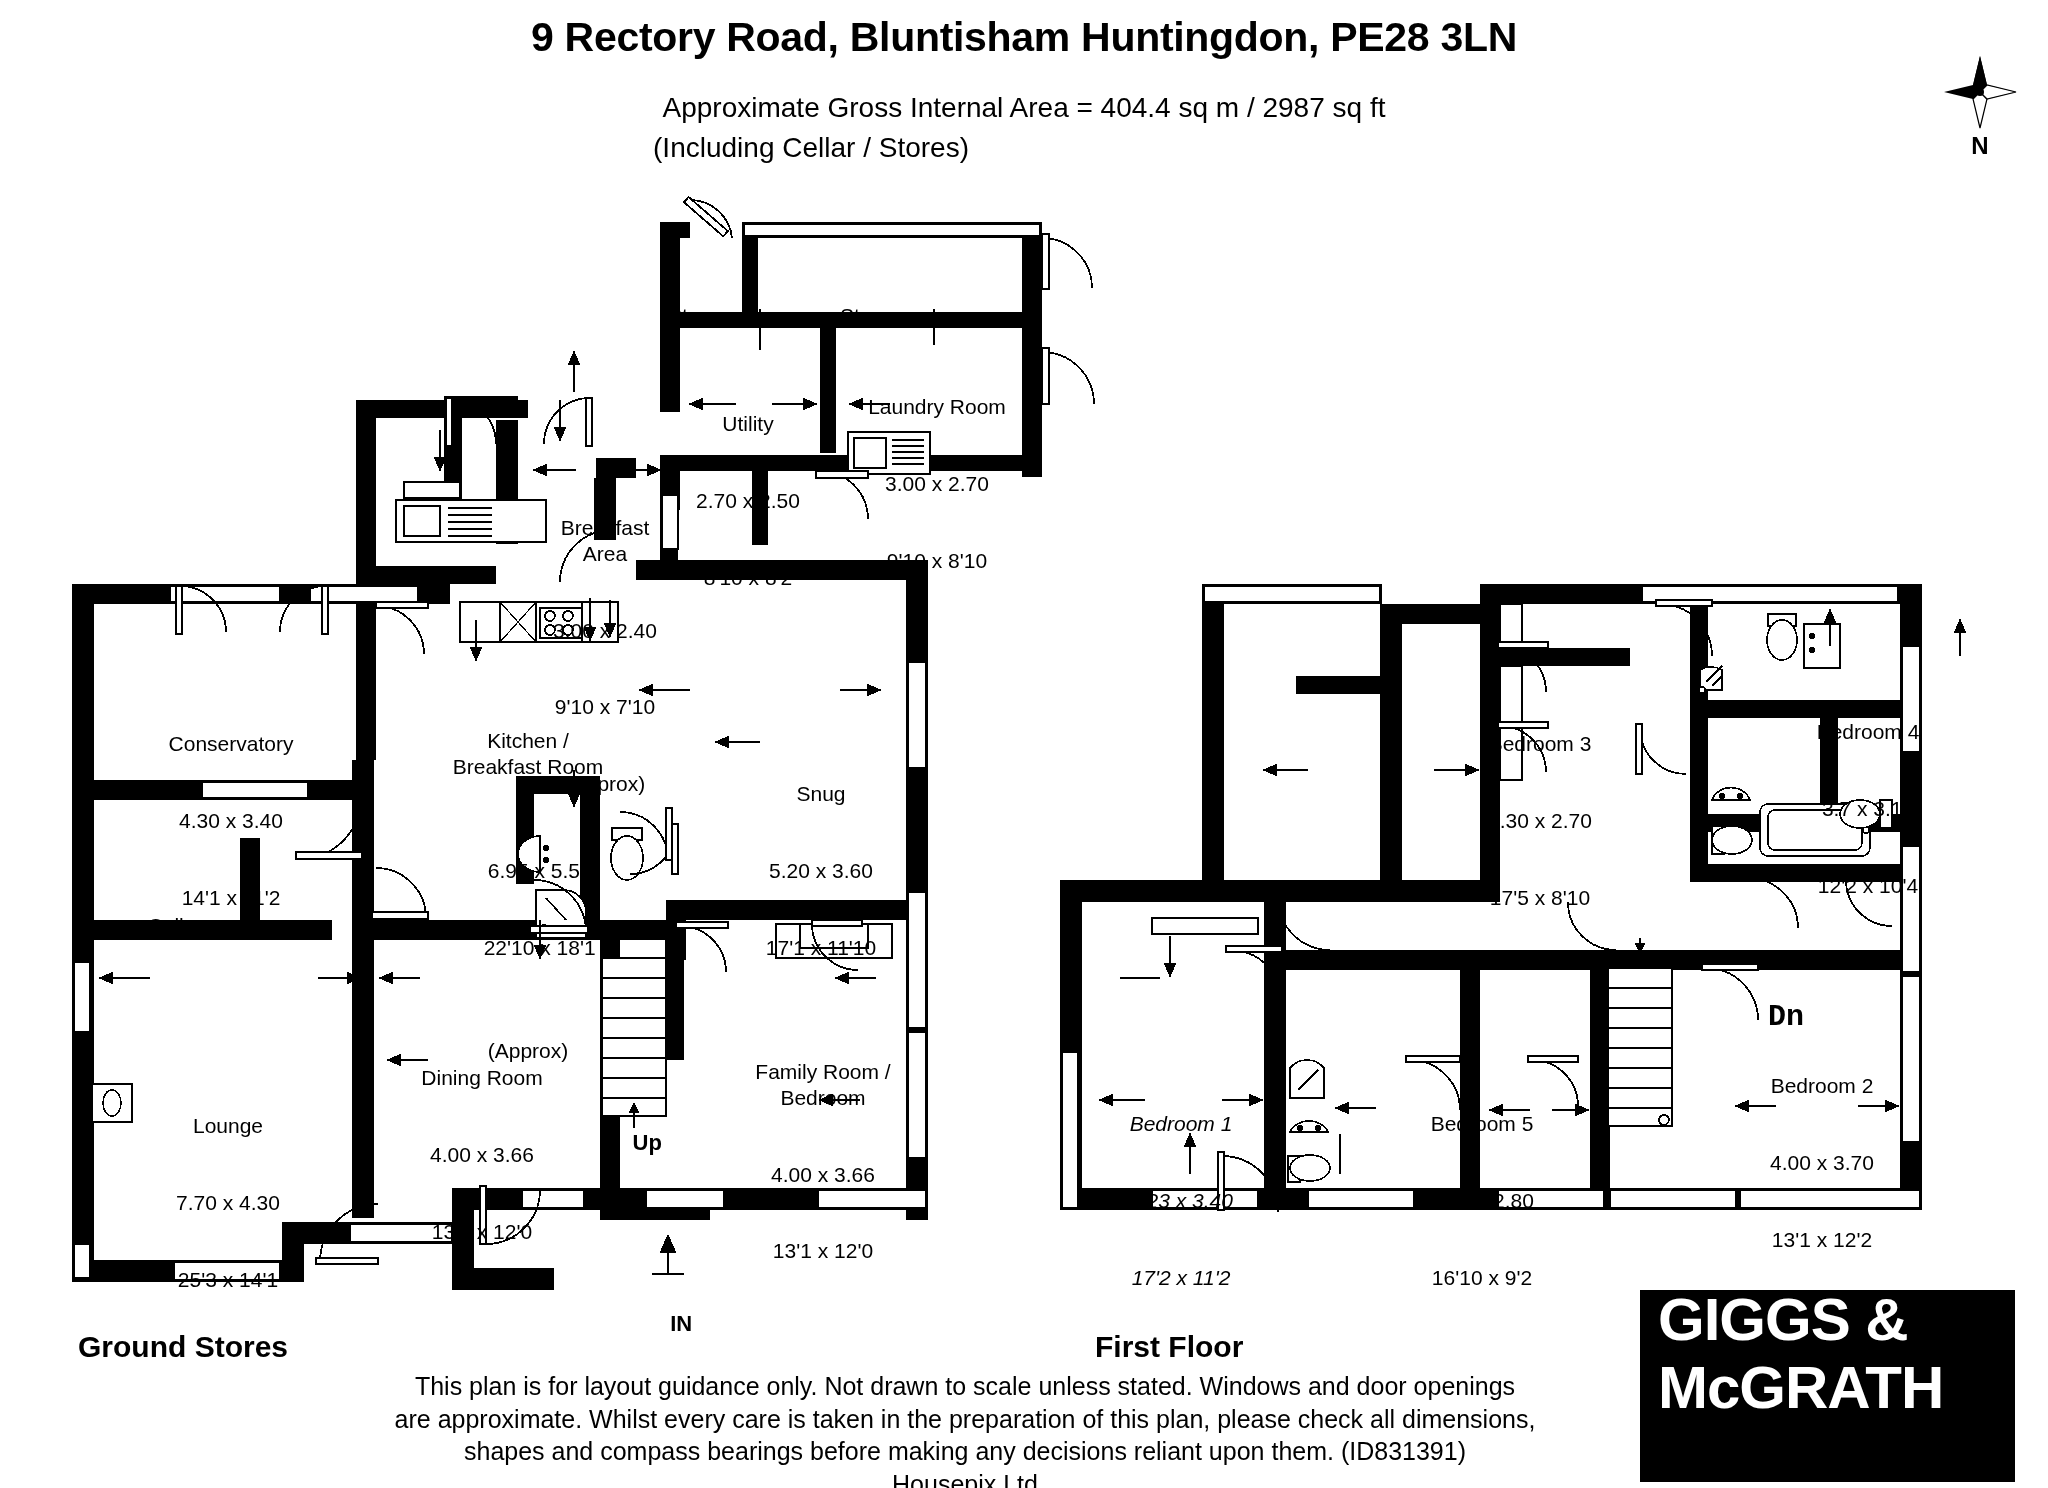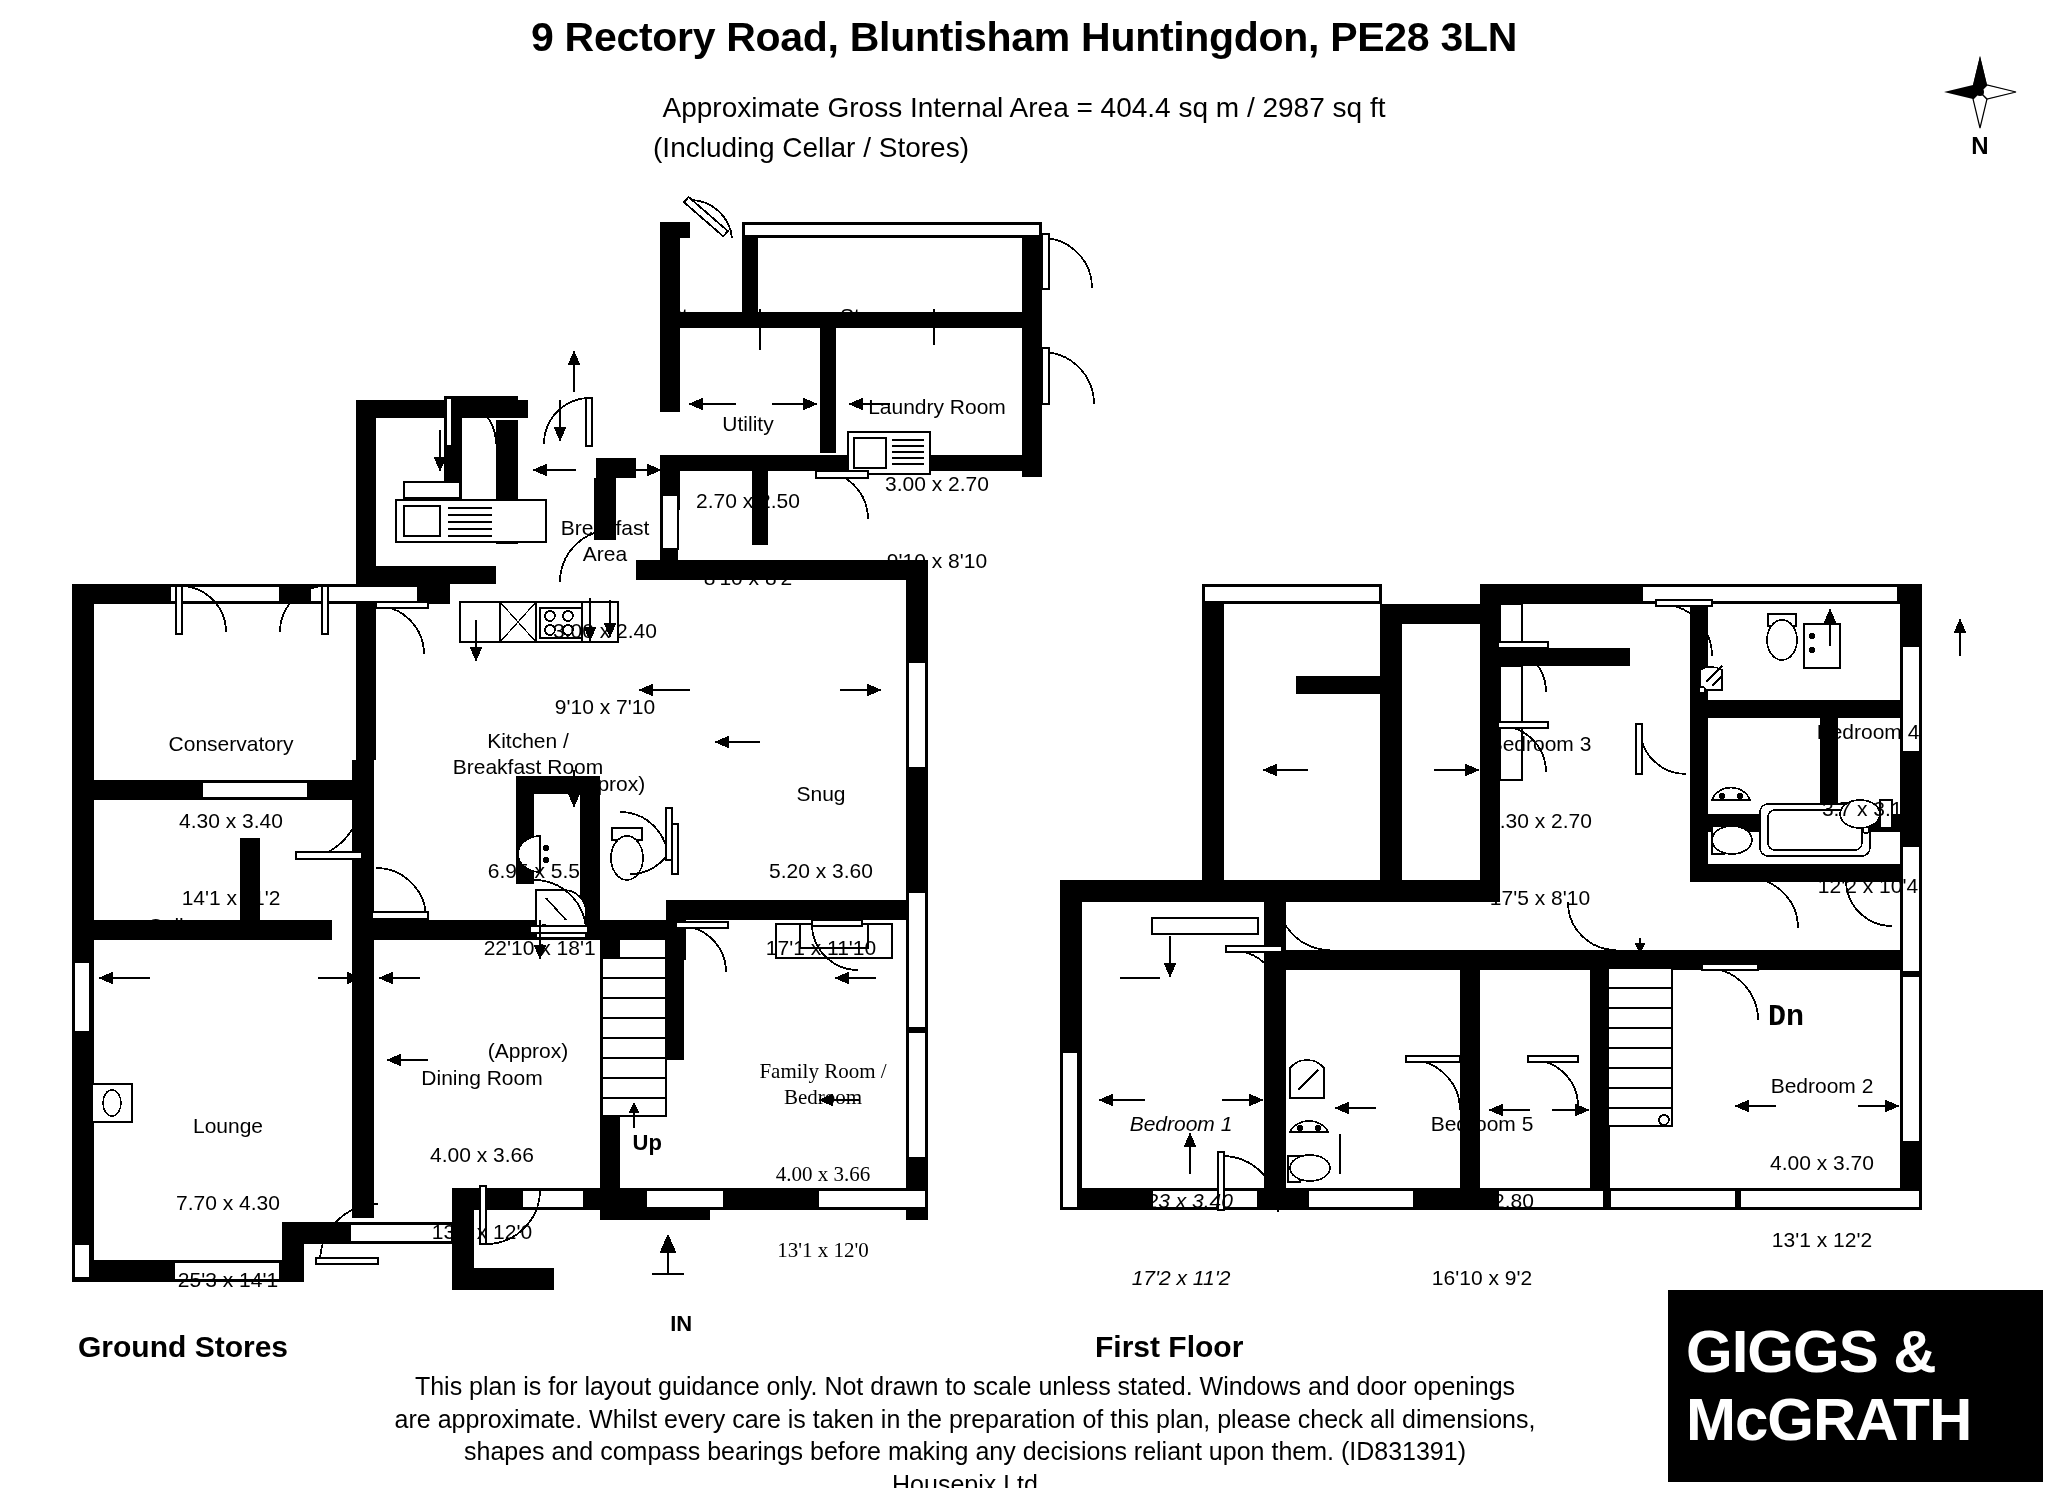--- a/index.html
+++ b/index.html
@@ -41,22 +41,22 @@
   
   .disclaimer{
     position:absolute;left:330px;top:1370px;width:1270px;text-align:center;
     font-size:25px;line-height:1.30;
   }
 
   
   .logo{
     position:absolute;left:1640px;top:1290px;width:375px;height:192px;
     background:#000;color:#fff;
-    display:flex;flex-direction:column;justify-content:center;
-    padding-left:18px;box-sizing:border-box;margin-left:28px;
+    display:flex;flex-direction:column;
+    padding-left:18px;box-sizing:border-box;
   }
   .logo .l1{font-size:60px;font-weight:bold;line-height:1.0;letter-spacing:-1px;}
   .logo .l2{font-size:60px;font-weight:bold;line-height:1.05;letter-spacing:-1px;margin-top:6px;}
 
   
   .drawing{position:absolute;left:0;top:0;width:2048px;height:1488px;}
   .drawing svg{display:block;}
 
   
   .rlabel{
@@ -703,21 +703,21 @@
     <div>7.70 x 4.30</div>
     <div>25'3 x 14'1</div>
   </div>
 
   <div class="rlabel" style="left:382px;top:1014px;width:200px;">
     <div>Dining Room</div>
     <div>4.00 x 3.66</div>
     <div>13'1 x 12'0</div>
   </div>
 
-  <div class="rlabel" style="left:718px;top:1008px;width:210px;font-family:Liberation Serif, serif;">
+  <div class="rlabel" style="left:718px;top:1008px;width:210px;">
     <div>Family Room /<br>Bedroom</div>
     <div>4.00 x 3.66</div>
     <div>13'1 x 12'0</div>
   </div>
 
   <div class="rlabel inout" style="left:600px;top:1103px;width:70px;">
     <span>Up</span>
   </div>
 
   <div class="rlabel inout" style="left:634px;top:1284px;width:70px;">

